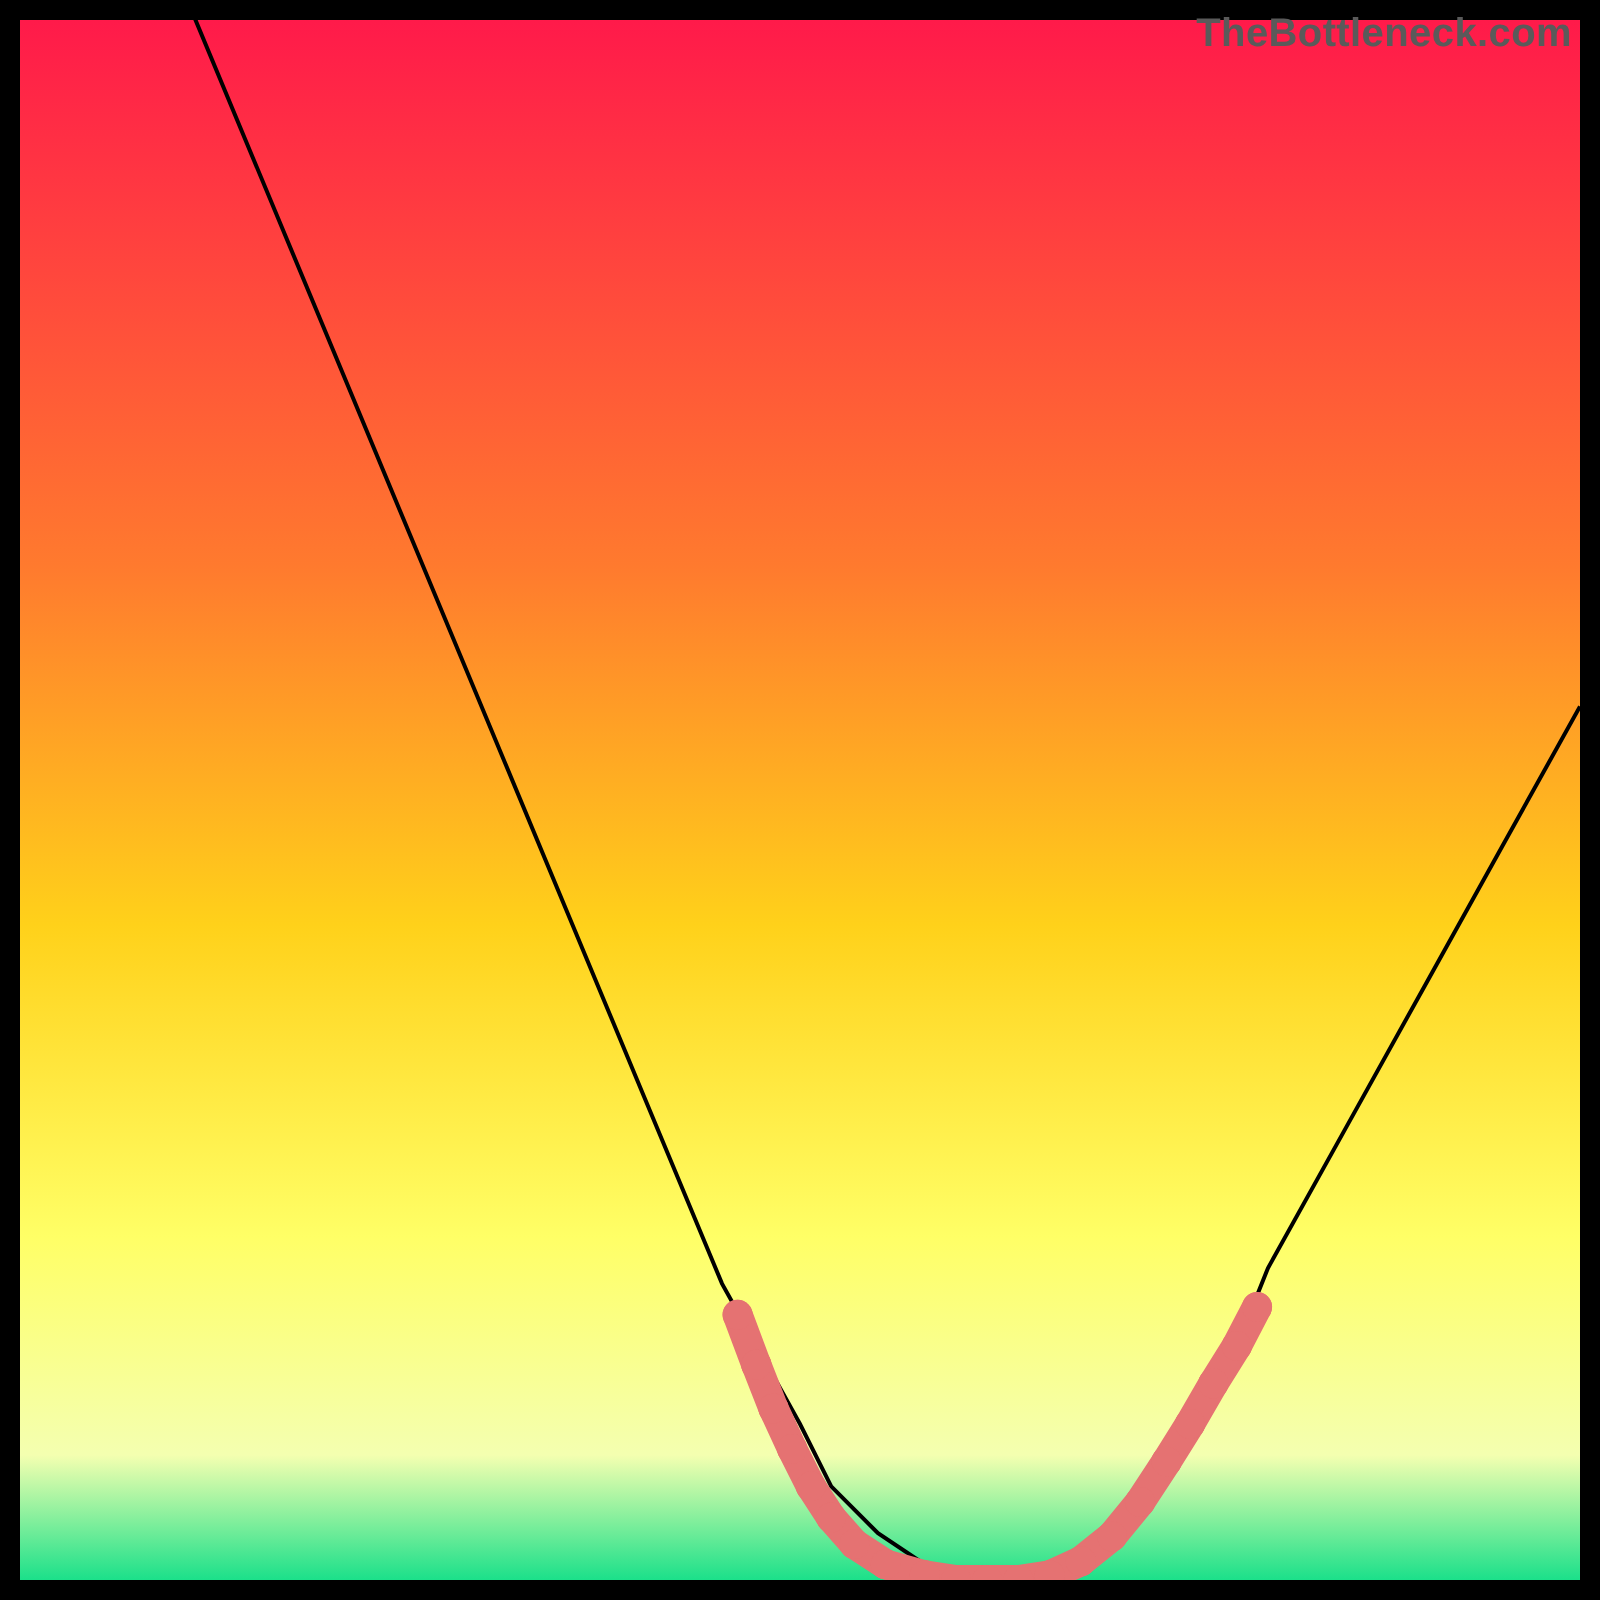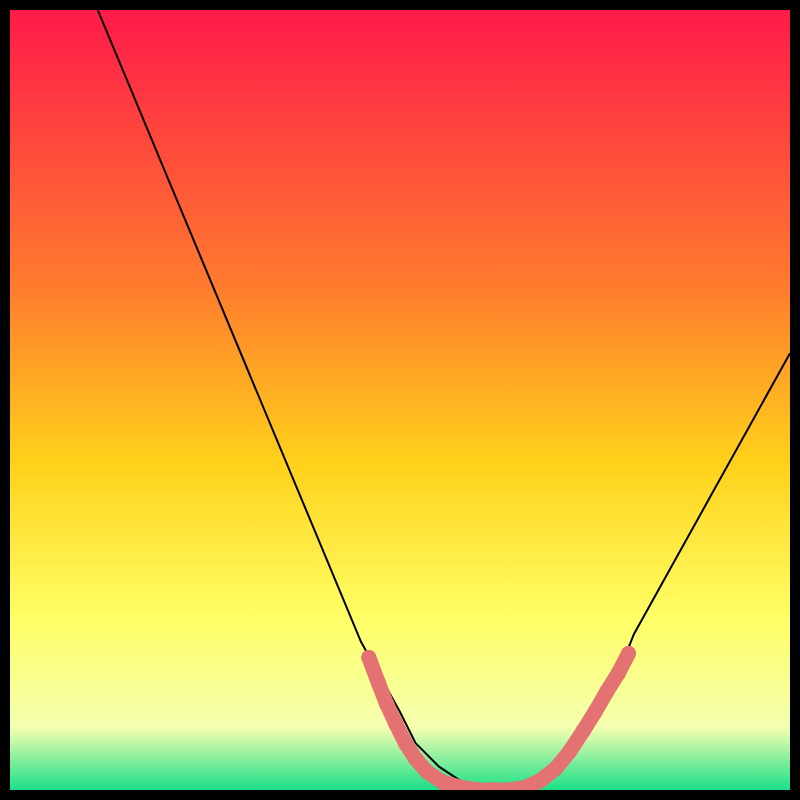--- a/index.html
+++ b/index.html
@@ -83,13 +83,14 @@
         <circle cx="573.3" cy="720.72" r="7.5" fill="#e57272"></circle>
         <line x1="585" y1="702" x2="596.7" y2="681.72" stroke="#e57272" stroke-width="15" stroke-linecap="round"></line>
         <circle cx="585" cy="702" r="7.5" fill="#e57272"></circle>
         <line x1="596.7" y1="681.72" x2="608.4" y2="663" stroke="#e57272" stroke-width="15" stroke-linecap="round"></line>
         <circle cx="596.7" cy="681.72" r="7.5" fill="#e57272"></circle>
         <line x1="608.4" y1="663" x2="618.54" y2="643.5" stroke="#e57272" stroke-width="15" stroke-linecap="round"></line>
         <circle cx="608.4" cy="663" r="7.5" fill="#e57272"></circle>
         <circle cx="618.54" cy="643.5" r="7.5" fill="#e57272"></circle>
       </g>
   </svg>
+  <div class="watermark">TheBottleneck.com</div>
 </div>
 
 </body></html>

